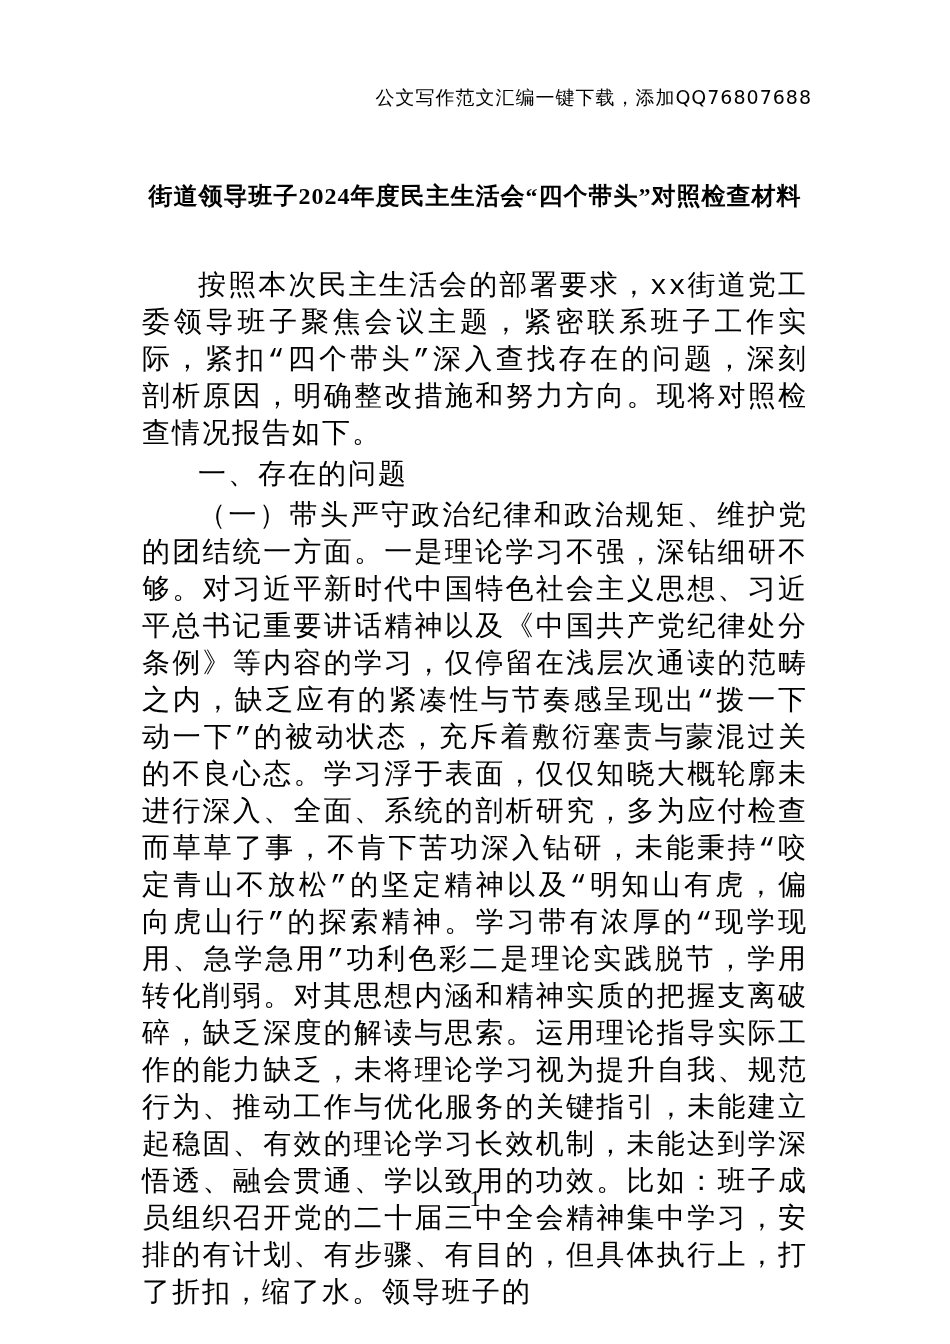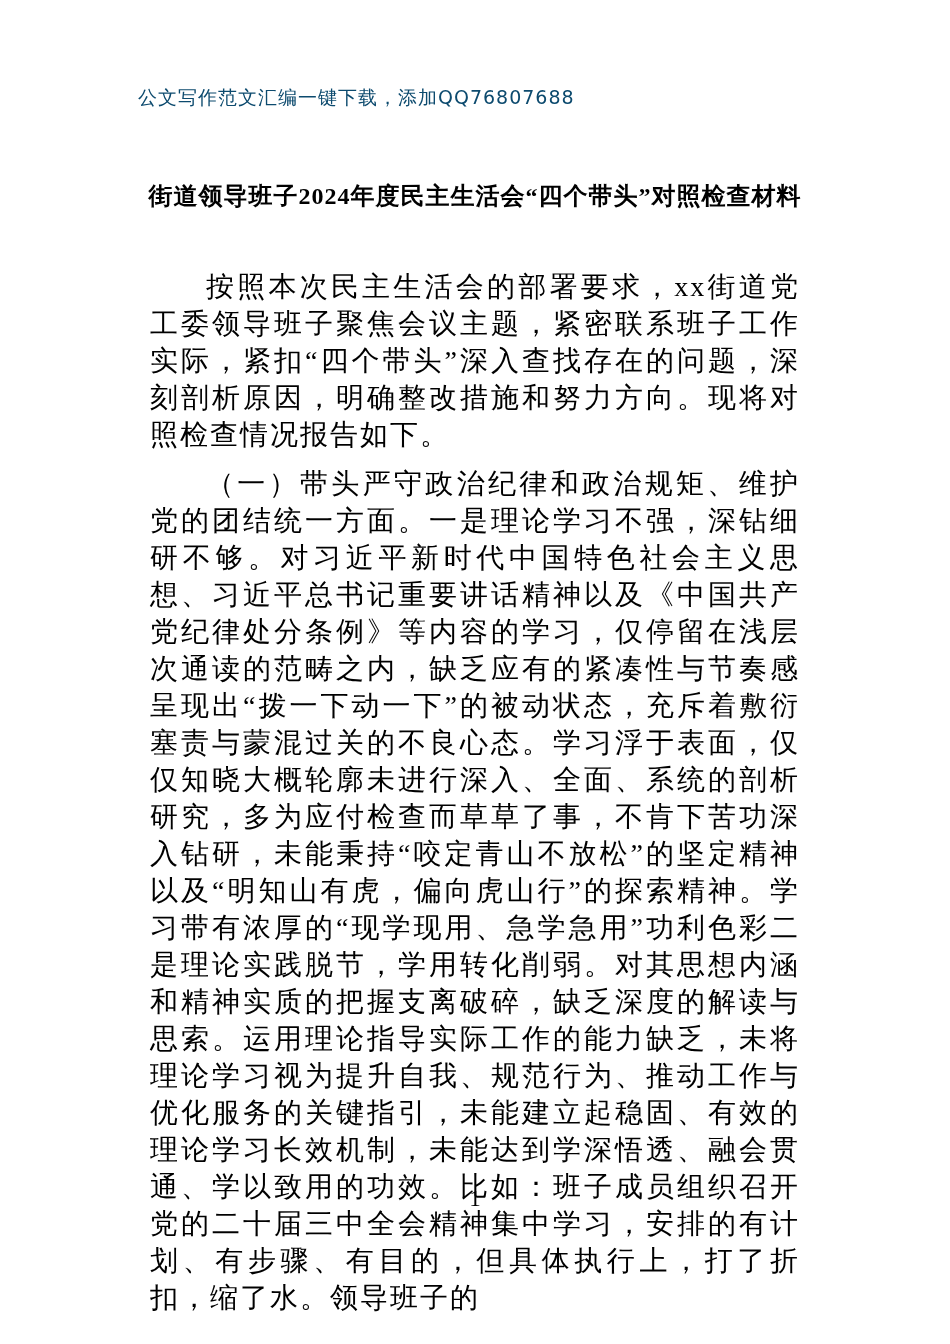--- a/index.html
+++ b/index.html
@@ -9,22 +9,22 @@
     height: 1344px;
     margin: 0 auto;
     background: #ffffff;
     box-sizing: border-box;
     padding: 86px 138px 0 138px;
     font-family: "Liberation Serif", "DejaVu Serif", serif;
     color: #000000;
     overflow: hidden;
   }
   .notice {
-    text-align: left;
-    color: #0c4a6e;
+    text-align: right;
+    color: #000000;
     font-size: 19px;
     letter-spacing: 1px;
     font-family: "DejaVu Sans", "Liberation Sans", sans-serif;
     line-height: 22px;
   }
   .title {
     margin-top: 52px;
     text-align: center;
     font-size: 24px;
     font-weight: bold;
@@ -33,23 +33,24 @@
   }
   .body-text {
     margin-top: 36px;
     font-size: 28px;
     line-height: 37px;
     letter-spacing: 2px;
     text-align: justify;
     text-justify: inter-character;
   }
   .body-text p {
-    margin: 12px;
+    margin: 4px;
     text-indent: 2em;
     word-break: break-all;
+    font-family: Liberation Mono, monospace;
   }
   .page-number {
     position: absolute;
     top: 1186px;
     left: 0;
     width: 100%;
     text-align: center;
     font-size: 23px;
     color: #000000;
   }
@@ -58,18 +59,19 @@
 <body>
 
 <div class="page">
 
   <div class="notice">公文写作范文汇编一键下载，添加QQ76807688</div>
 
   <div class="title">街道领导班子2024年度民主生活会“四个带头”对照检查材料</div>
 
   <div class="body-text">
     <p>按照本次民主生活会的部署要求，xx街道党工委领导班子聚焦会议主题，紧密联系班子工作实际，紧扣“四个带头”深入查找存在的问题，深刻剖析原因，明确整改措施和努力方向。现将对照检查情况报告如下。</p>
+    <p>一、存在的问题</p>
     <p>（一）带头严守政治纪律和政治规矩、维护党的团结统一方面。一是理论学习不强，深钻细研不够。对习近平新时代中国特色社会主义思想、习近平总书记重要讲话精神以及《中国共产党纪律处分条例》等内容的学习，仅停留在浅层次通读的范畴之内，缺乏应有的紧凑性与节奏感呈现出“拨一下动一下”的被动状态，充斥着敷衍塞责与蒙混过关的不良心态。学习浮于表面，仅仅知晓大概轮廓未进行深入、全面、系统的剖析研究，多为应付检查而草草了事，不肯下苦功深入钻研，未能秉持“咬定青山不放松”的坚定精神以及“明知山有虎，偏向虎山行”的探索精神。学习带有浓厚的“现学现用、急学急用”功利色彩二是理论实践脱节，学用转化削弱。对其思想内涵和精神实质的把握支离破碎，缺乏深度的解读与思索。运用理论指导实际工作的能力缺乏，未将理论学习视为提升自我、规范行为、推动工作与优化服务的关键指引，未能建立起稳固、有效的理论学习长效机制，未能达到学深悟透、融会贯通、学以致用的功效。比如：班子成员组织召开党的二十届三中全会精神集中学习，安排的有计划、有步骤、有目的，但具体执行上，打了折扣，缩了水。领导班子的</p>
   </div>
 
   <div class="page-number">1</div>
 
 </div>
 
 </body></html>

